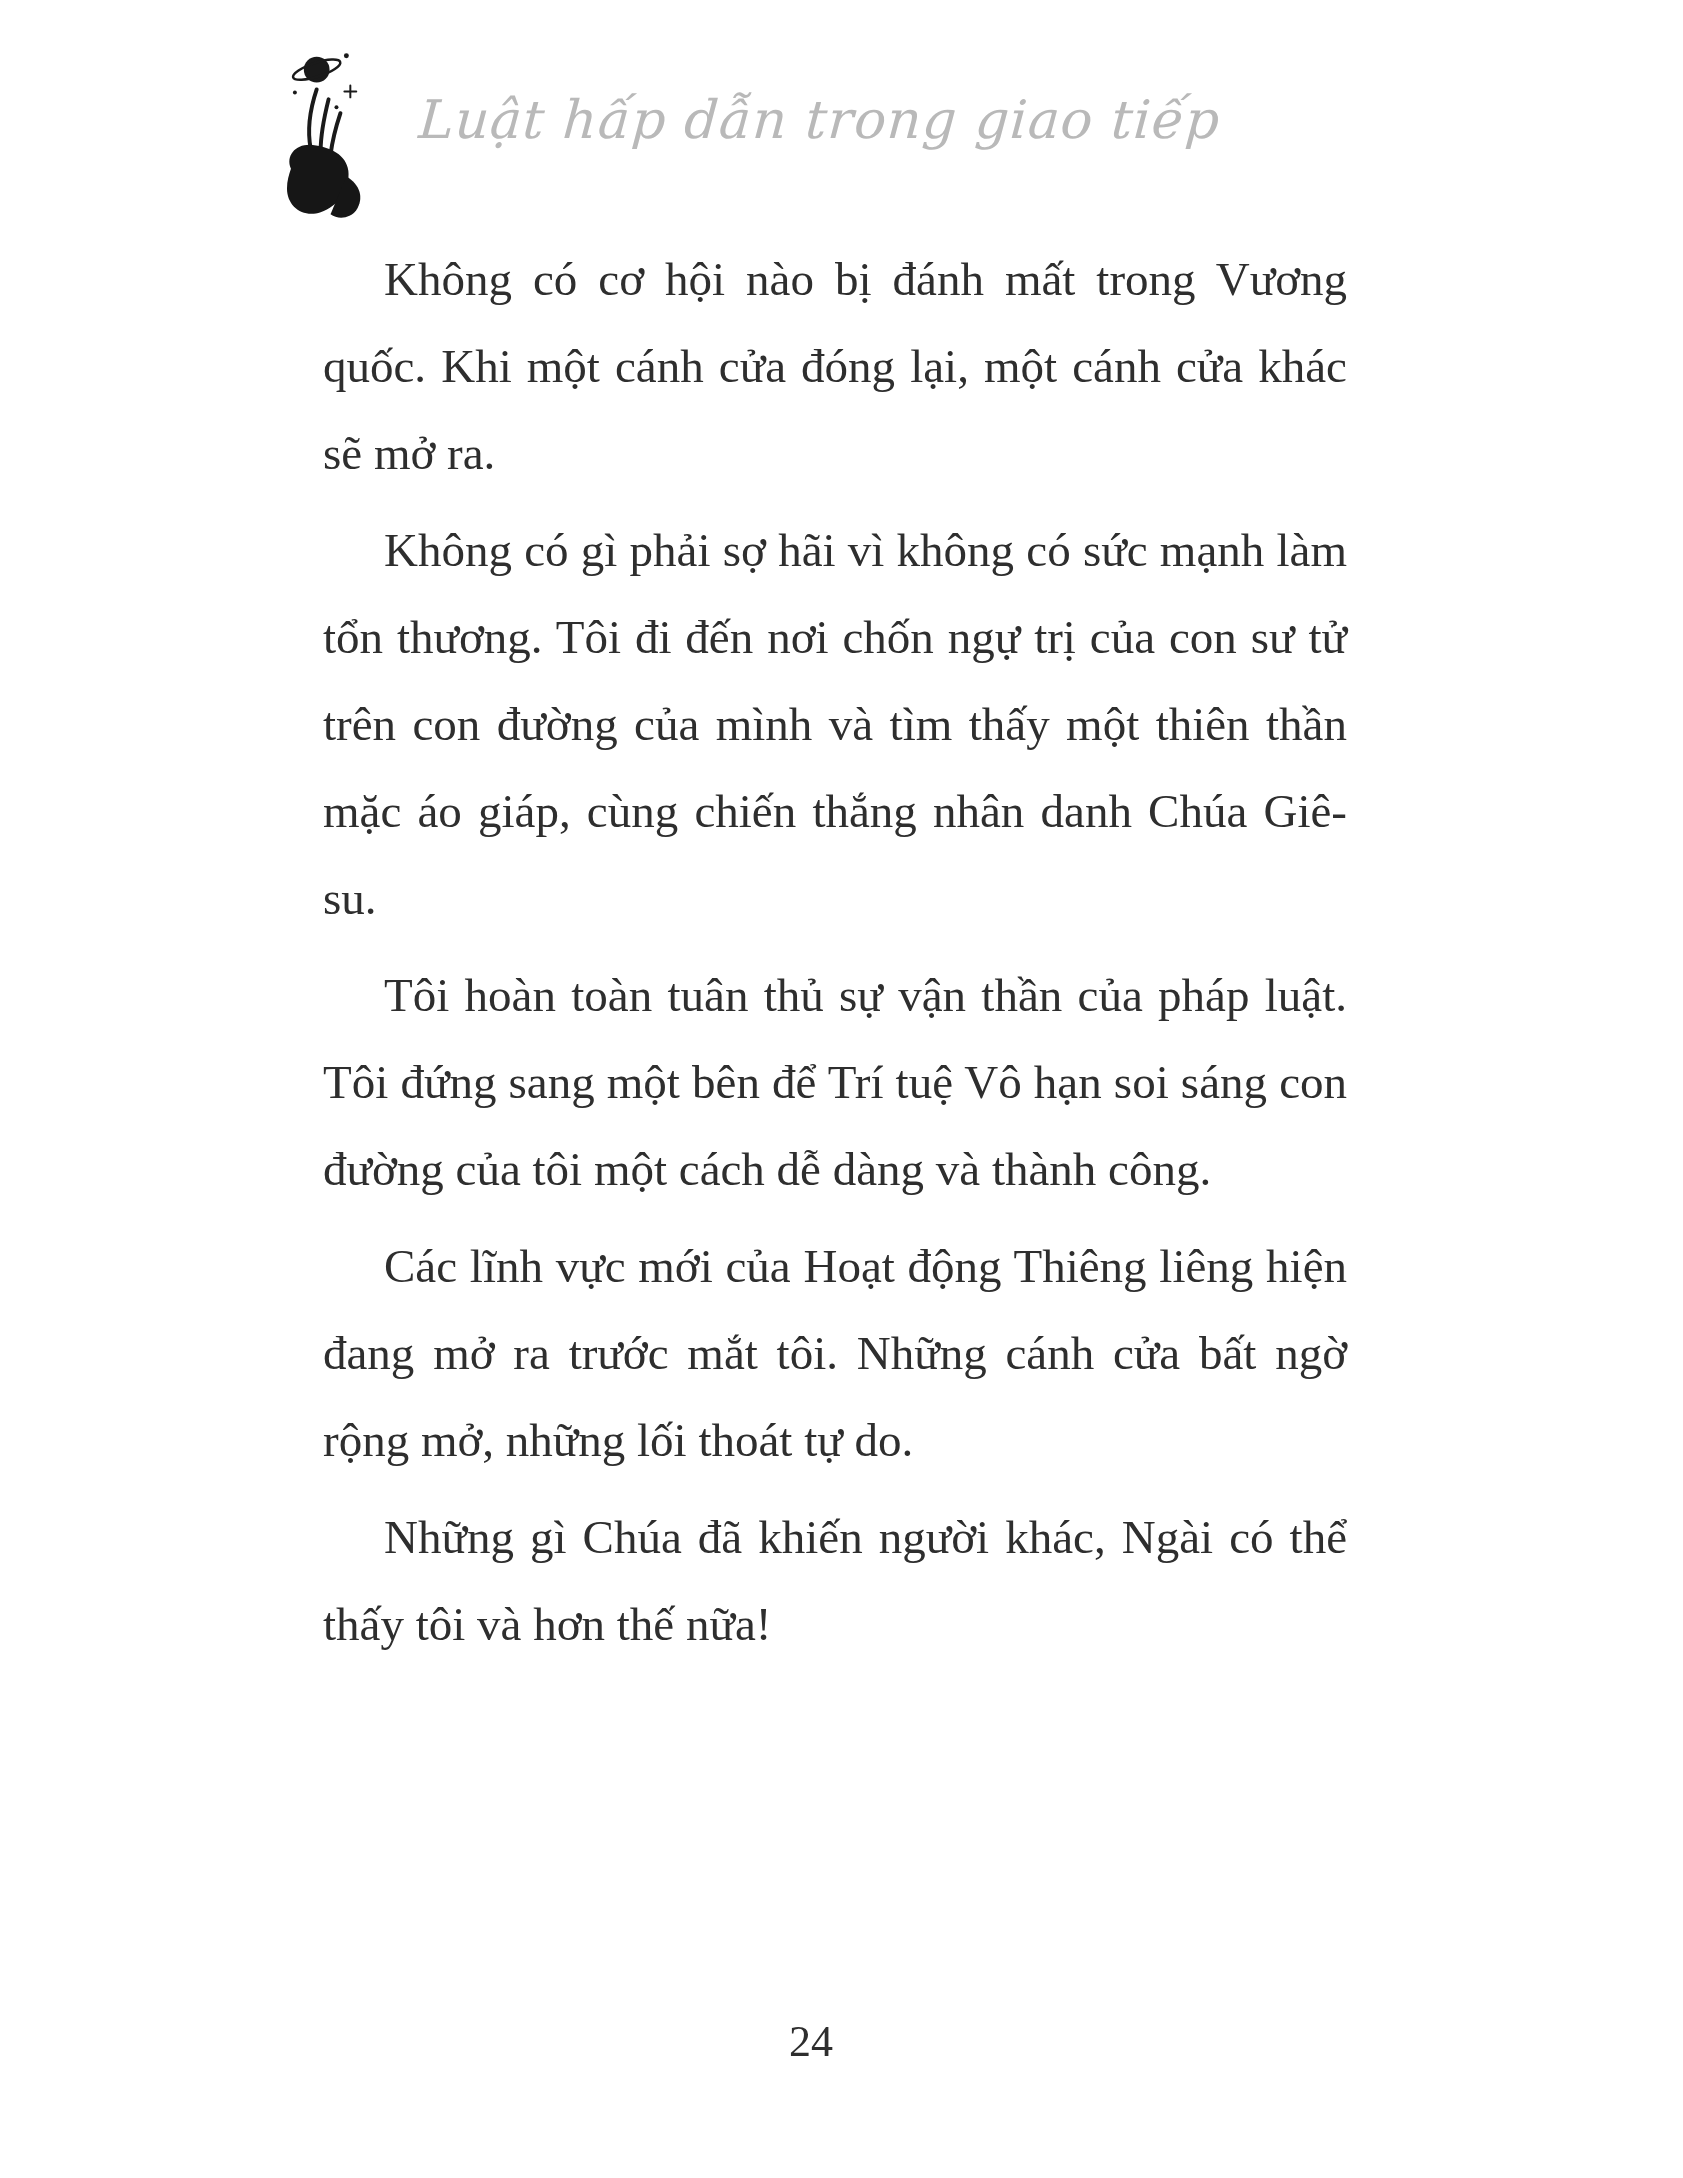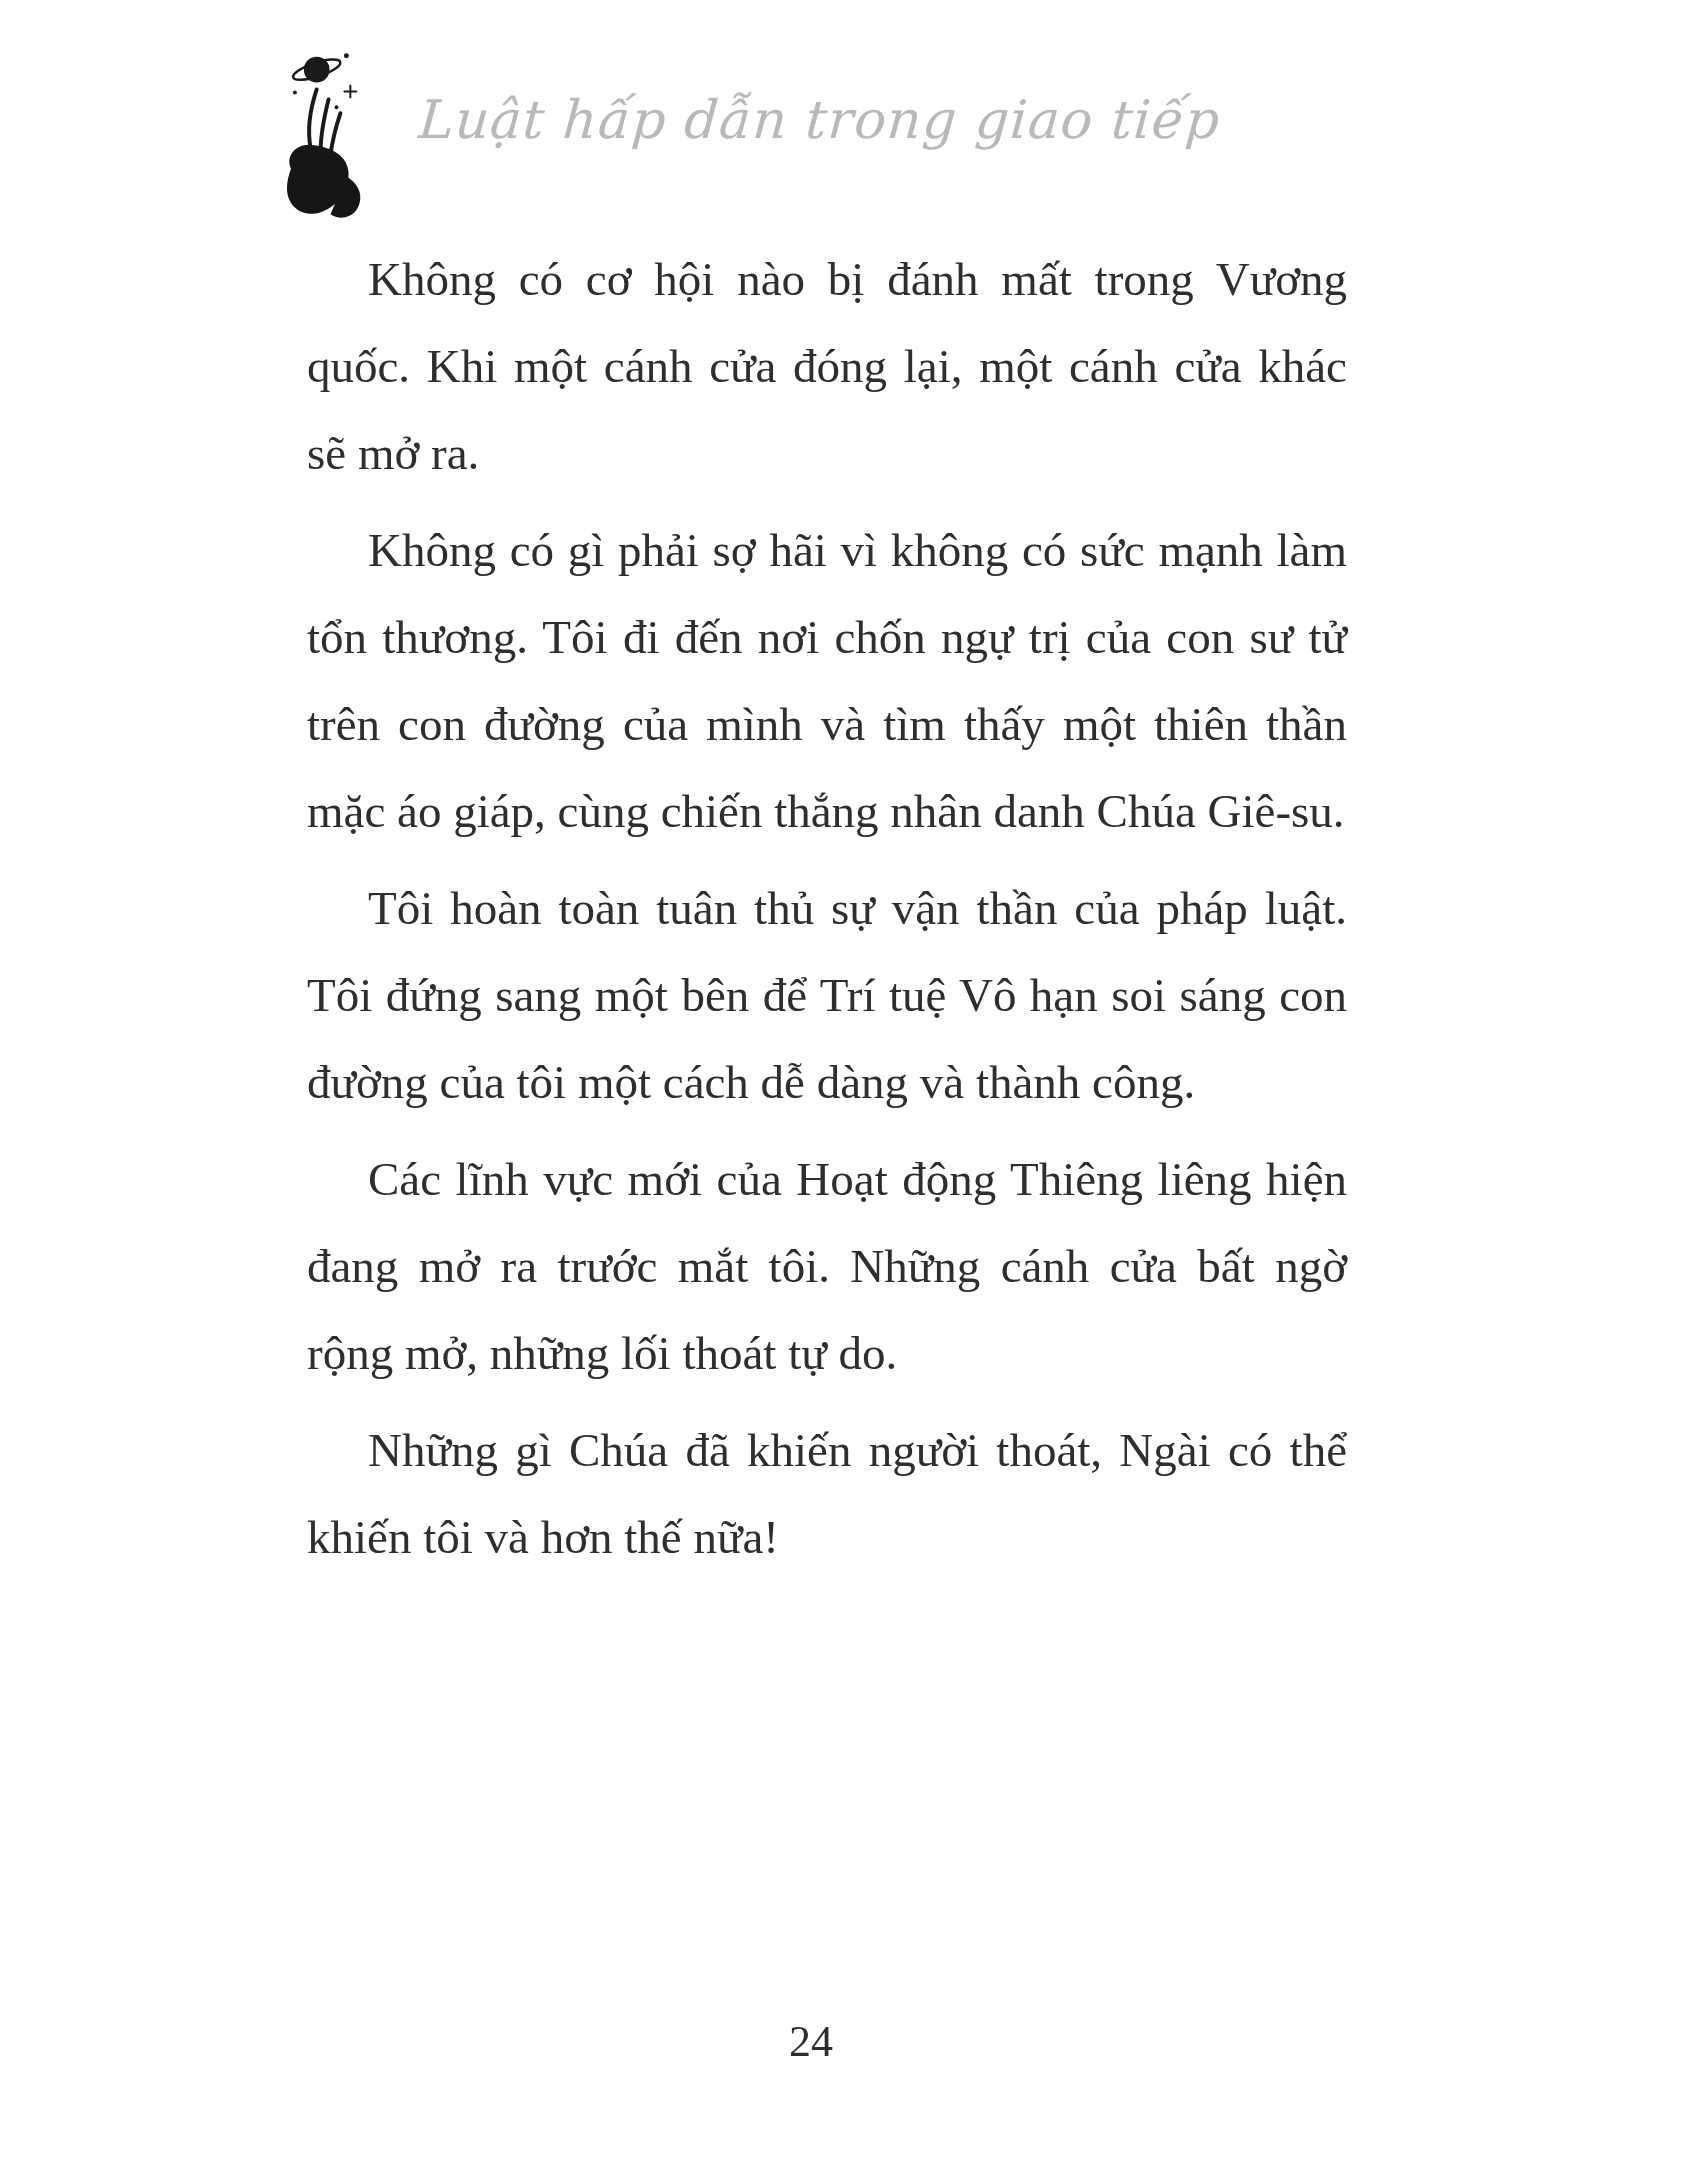--- a/index.html
+++ b/index.html
@@ -52,21 +52,21 @@
     width: 1040px;
   }
 
   .content p {
     font-family: "Liberation Serif", serif;
     font-size: 47px;
     line-height: 87px;
     color: #2e2e2e;
     text-align: justify;
     text-indent: 61px;
-    margin: 0 0 10px 0;
+    margin: 0 0 10px 16px;
     font-weight: 400;
   }
 
   
   .page-number {
     position: absolute;
     bottom: 111px;
     left: 291px;
     width: 1040px;
     text-align: center;
@@ -107,19 +107,19 @@
       </svg>
     </div>
     <div class="header-title">Luật hấp dẫn trong giao tiếp</div>
   </div>
 
   <div class="content">
     <p>Không có cơ hội nào bị đánh mất trong Vương quốc. Khi một cánh cửa đóng lại, một cánh cửa khác sẽ mở ra.</p>
     <p>Không có gì phải sợ hãi vì không có sức mạnh làm tổn thương. Tôi đi đến nơi chốn ngự trị của con sư tử trên con đường của mình và tìm thấy một thiên thần mặc áo giáp, cùng chiến thắng nhân danh Chúa Giê-su.</p>
     <p>Tôi hoàn toàn tuân thủ sự vận thần của pháp luật. Tôi đứng sang một bên để Trí tuệ Vô hạn soi sáng con đường của tôi một cách dễ dàng và thành công.</p>
     <p>Các lĩnh vực mới của Hoạt động Thiêng liêng hiện đang mở ra trước mắt tôi. Những cánh cửa bất ngờ rộng mở, những lối thoát tự do.</p>
-    <p>Những gì Chúa đã khiến người thoát, Ngài có thể khiến tôi và hơn thế nữa!</p>
+    <p>Những gì Chúa đã khiến người khác, Ngài có thể thấy tôi và hơn thế nữa!</p>
   </div>
 
   <div class="page-number">24</div>
 
 </div>
 
 
 </body></html>

